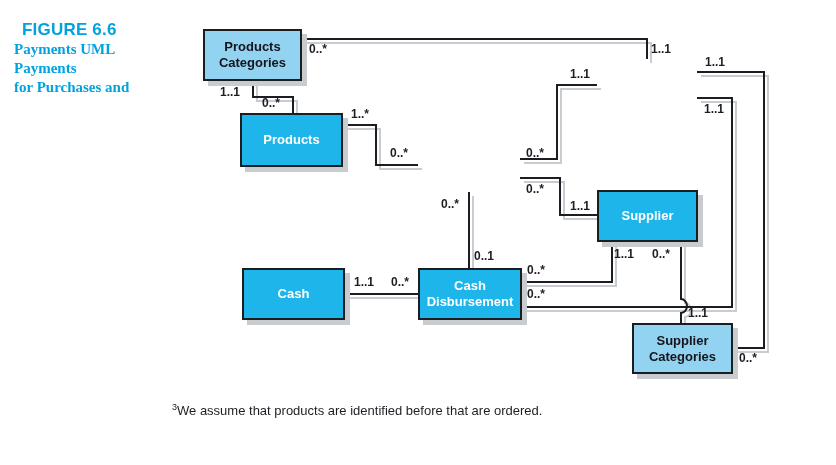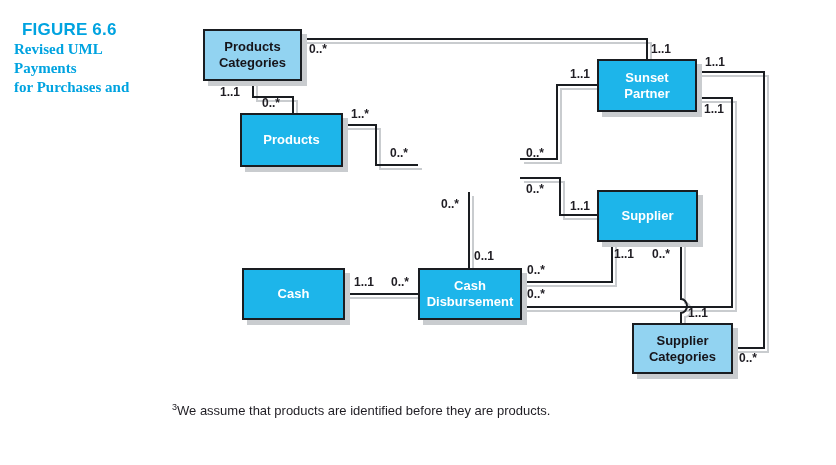--- a/index.html
+++ b/index.html
@@ -40,21 +40,21 @@
   .footnote sup{font-size:9px;line-height:0;}
 </style>
 </head>
 <body>
 
 <div class="page">
 
   <div class="figure-header">
     <div class="figure-label">FIGURE 6.6</div>
     <div class="figure-title">
-      <div>Revised UML</div>
+      <div>Payments UML</div>
       <div>Payments</div>
       <div>for Purchases and</div>
     </div>
   </div>
 
   <svg class="connectors" width="836" height="465" viewBox="0 0 836 465">
     <polyline class="conn" points="253,81 253,97 293,97 293,113"></polyline>
     <polyline class="conn" points="302,39 647,39 647,59"></polyline>
     <polyline class="conn" points="343,125 376,125 376,165 418,165"></polyline>
     <polyline class="conn" points="520,159 557,159 557,85 597,85"></polyline>
@@ -70,24 +70,20 @@
   <div class="uml-class category" style="left:203px;top:29px;width:99px;height:52px">
     <span class="cls-line">Products</span>
     <span class="cls-line">Categories</span>
   </div>
 
   <div class="uml-class cls" style="left:240px;top:113px;width:103px;height:54px">
     <span class="cls-line">Products</span>
   </div>
 
 
-  <div class="uml-class cls" style="left:597px;top:59px;width:100px;height:53px">
-    <span class="cls-line">Sunset</span>
-    <span class="cls-line">Partner</span>
-  </div>
 
   <div class="uml-class cls" style="left:597px;top:190px;width:101px;height:52px">
     <span class="cls-line">Supplier</span>
   </div>
 
   <div class="uml-class cls" style="left:242px;top:268px;width:103px;height:52px">
     <span class="cls-line">Cash</span>
   </div>
 
   <div class="uml-class cls" style="left:418px;top:268px;width:104px;height:52px">
@@ -118,15 +114,15 @@
       <div class="mult" style="left: 527px; top: 264px;">0..*</div>
       <div class="mult" style="left: 614px; top: 248px;">1..1</div>
       <div class="mult" style="left: 652px; top: 248px;">0..*</div>
       <div class="mult" style="left: 688px; top: 307px;">1..1</div>
       <div class="mult" style="left: 527px; top: 288px;">0..*</div>
       <div class="mult" style="left: 704px; top: 103px;">1..1</div>
       <div class="mult" style="left: 705px; top: 56px;">1..1</div>
       <div class="mult" style="left: 739px; top: 352px;">0..*</div>
     </div>
 
-  <div class="footnote"><sup>3</sup><span>We assume that products are identified before they are products.</span></div>
+  <div class="footnote"><sup>3</sup><span>We assume that products are identified before that are ordered.</span></div>
 
 </div>
 
 </body></html>

